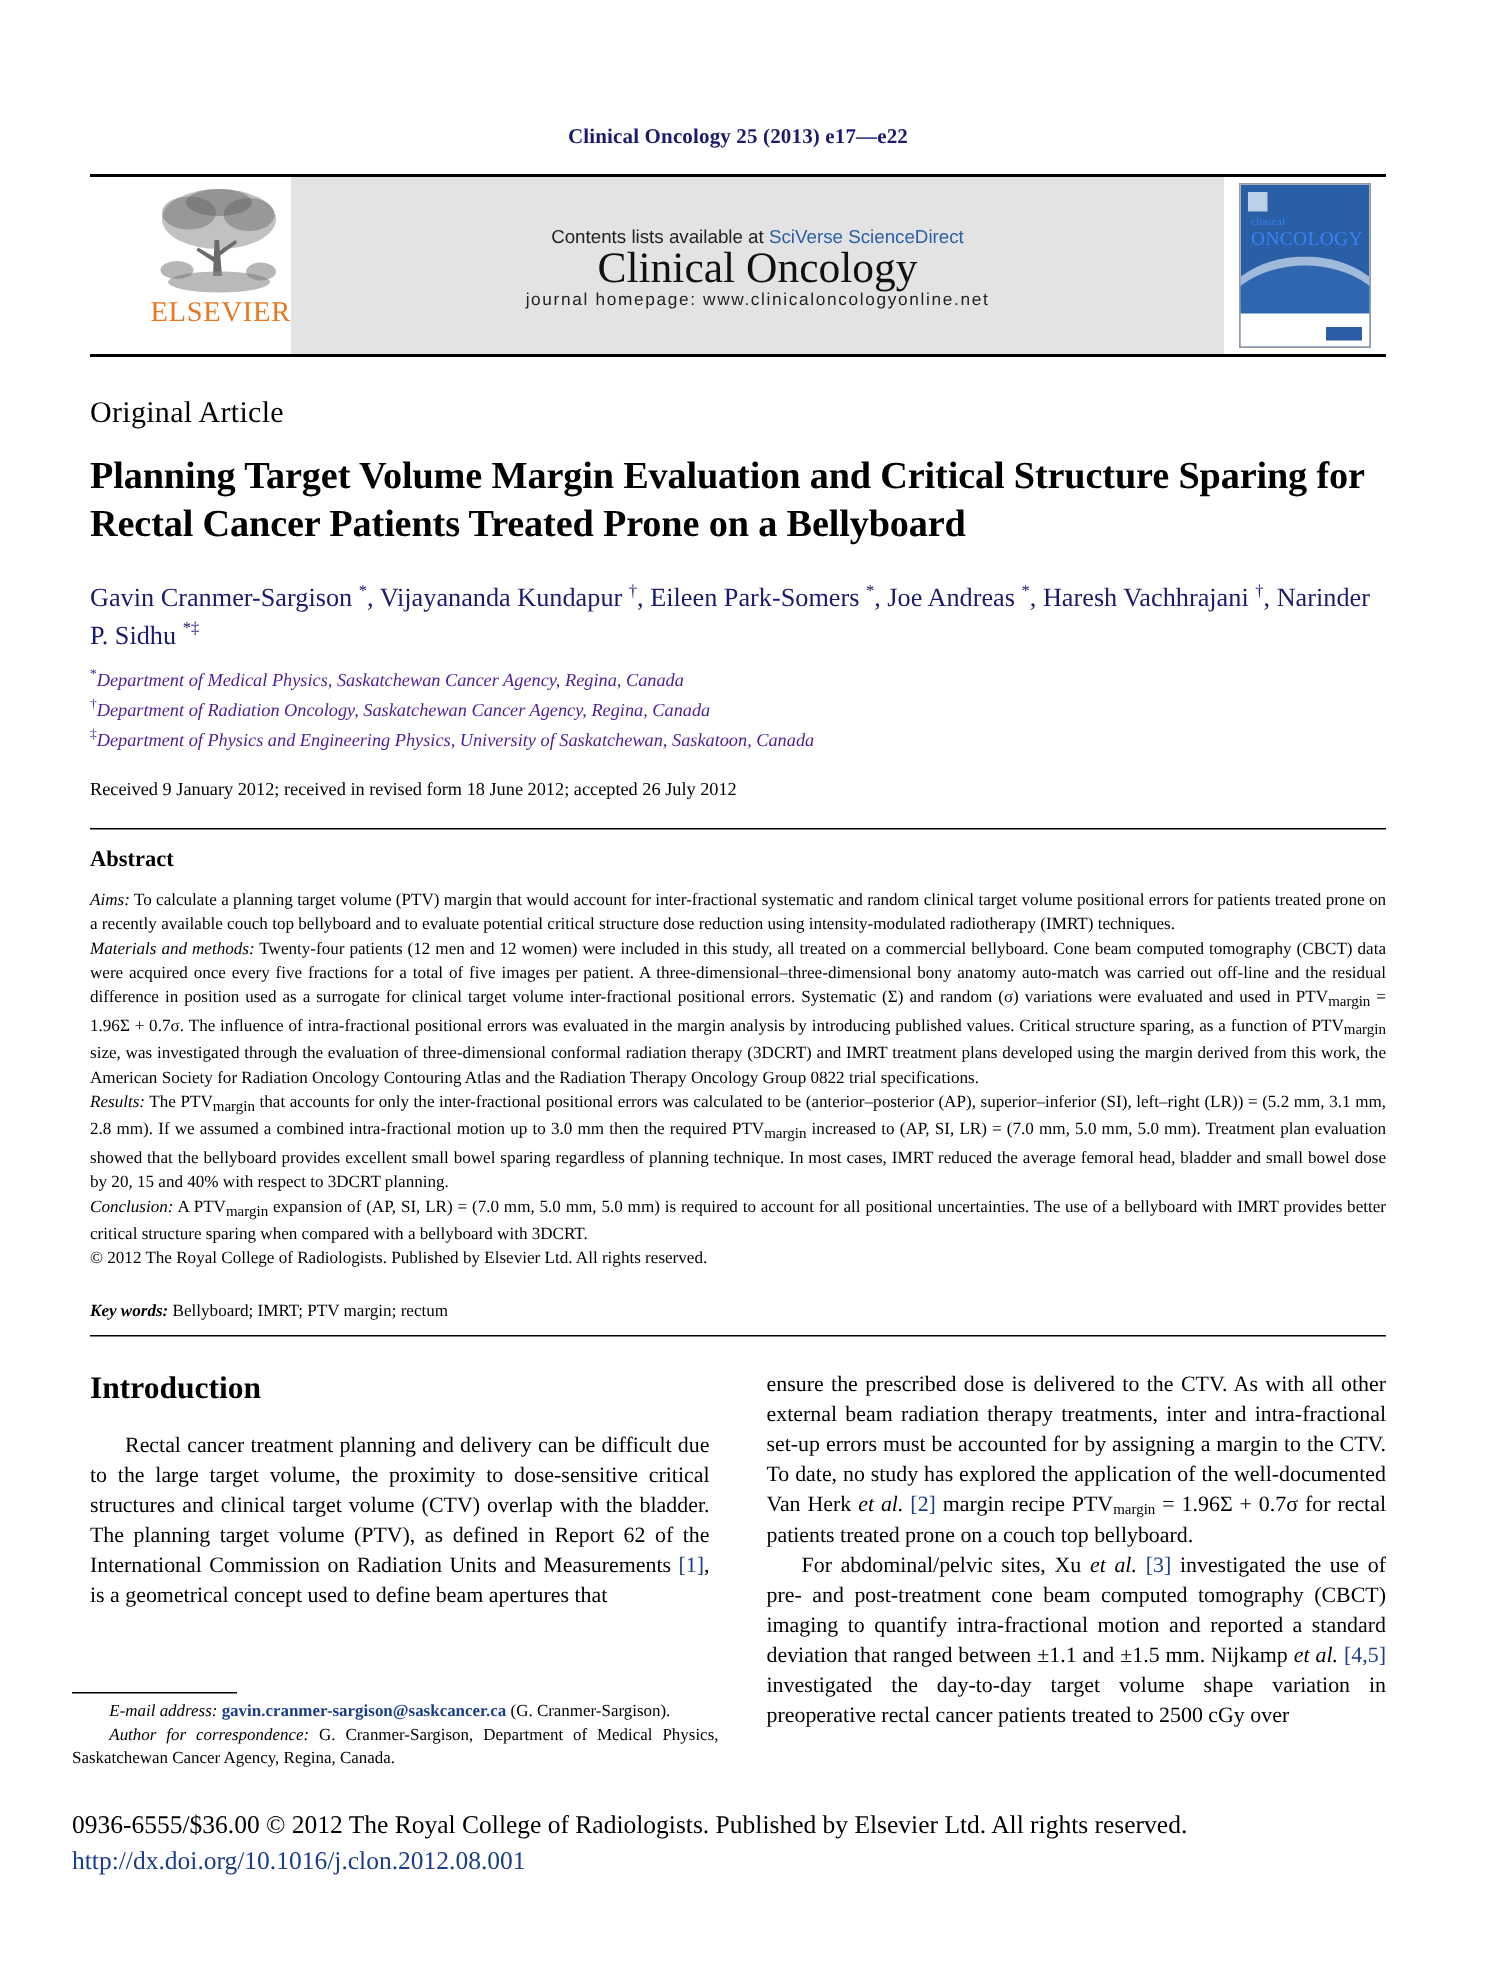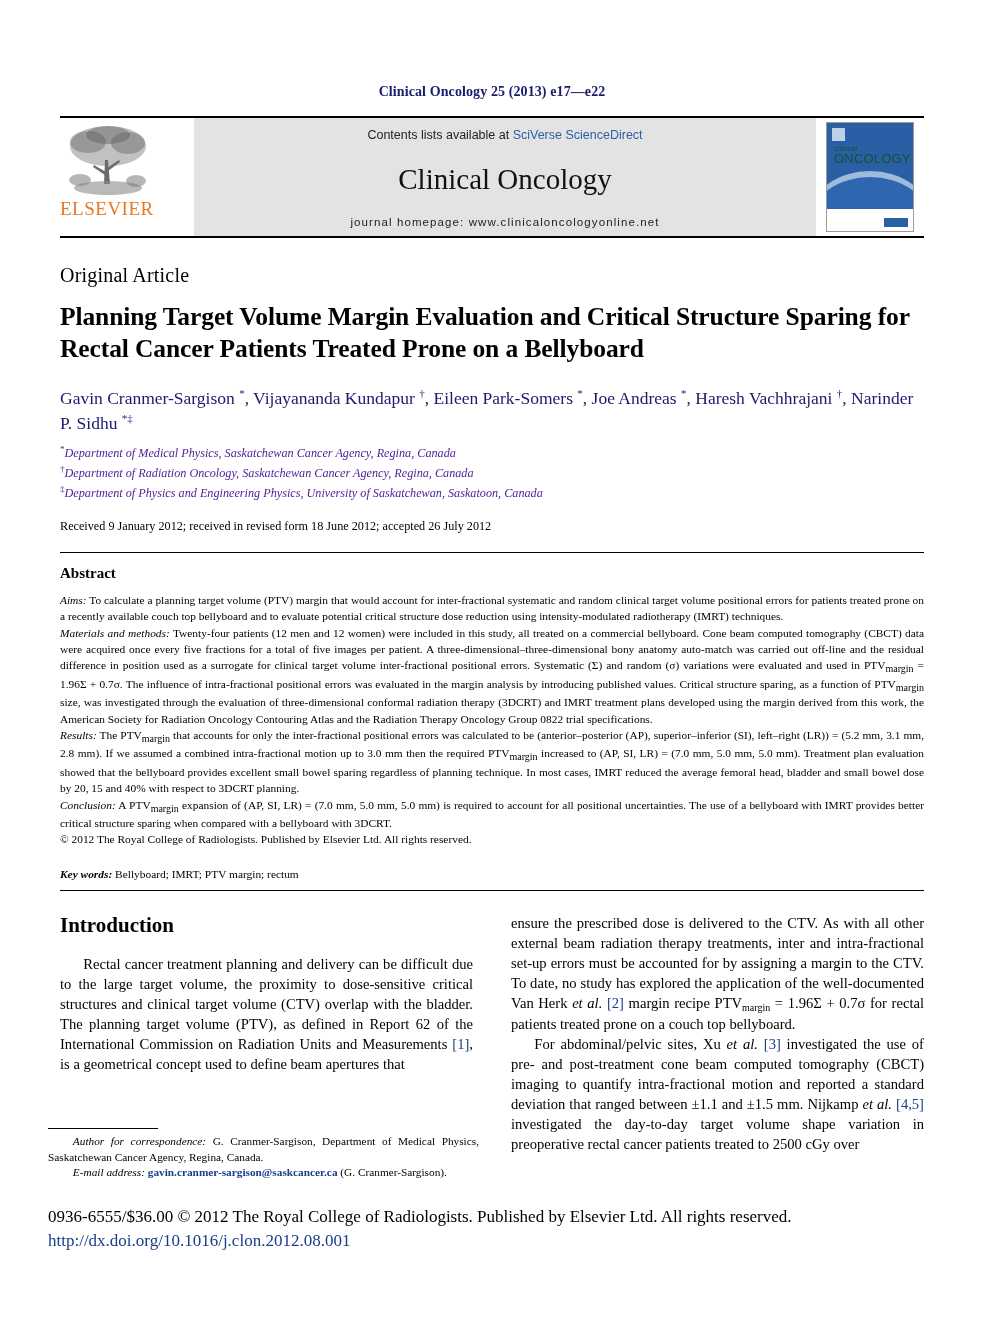--- a/index.html
+++ b/index.html
@@ -40,41 +40,41 @@
     border-bottom: 2px solid #000;
     display: flex;
     align-items: stretch;
     height: 118px;
   }
   .elsevier-block {
     width: 134px;
     flex: 0 0 134px;
     display: flex;
     flex-direction: column;
-    align-items: flex-start;
+    align-items: flex-end;
     justify-content: flex-start;
     padding-top: 6px;
     box-sizing: border-box;
   }
   .elsevier-tree { display:block; }
   .elsevier-word {
     color: #E87722;
     font-family: "Liberation Serif", serif;
     font-size: 19px;
     letter-spacing: 0.5px;
     line-height: 1;
     margin-top: 1px;
   }
   .banner {
     flex: 1 1 auto;
     background: #e3e3e3;
     display: flex;
     flex-direction: column;
     align-items: center;
-    justify-content: space-between;
+    justify-content: center;
     padding: 10px 0 8px 0;
     box-sizing: border-box;
   }
   .contents-line {
     font-family: "Liberation Sans", sans-serif;
     font-size: 12.5px;
     color: #222;
   }
   .contents-line .sd {
     color: #2b5fa8;
@@ -125,22 +125,22 @@
   .cover-white-bottom {
     position: absolute;
     left: 0; bottom: 0; right: 0;
     height: 20%;
     background: #ffffff;
   }
   .cover-title {
     position: absolute;
     left: 7px;
     top: 22px;
-    color: #14532d;
-    font-family: Liberation Sans, sans-serif;
+    color: #3b82f6;
+    font-family: Liberation Serif, serif;
     line-height: 1;
     z-index: 3;
   }
   .cover-title .t1 { display:block; font-size: 7px; letter-spacing: .3px;}
   .cover-title .t2 { display:block; font-size: 13px; letter-spacing: .2px;}
   .cover-logo-tl {
     position: absolute;
     left: 5px; top: 5px;
     width: 13px; height: 13px;
     background: #bcd0e8;
@@ -356,22 +356,22 @@
       </div>
       <div class="col">
         <p class="body-p noindent">ensure the prescribed dose is delivered to the CTV. As with all other external beam radiation therapy treatments, inter and intra-fractional set-up errors must be accounted for by assigning a margin to the CTV. To date, no study has explored the application of the well-documented Van Herk <i>et al.</i> <span class="ref">[2]</span> margin recipe PTV<span class="sub">margin</span> = 1.96Σ + 0.7σ for rectal patients treated prone on a couch top bellyboard.</p>
         <p class="body-p">For abdominal/pelvic sites, Xu <i>et al.</i> <span class="ref">[3]</span> investigated the use of pre- and post-treatment cone beam computed tomography (CBCT) imaging to quantify intra-fractional motion and reported a standard deviation that ranged between ±1.1 and ±1.5 mm. Nijkamp <i>et al.</i> <span class="ref">[4,5]</span> investigated the day-to-day target volume shape variation in preoperative rectal cancer patients treated to 2500 cGy over</p>
       </div>
     </div>
   </div>
 
   <div class="footnote-area">
     <div class="fn-rule"></div>
+    <p class="fn"><i>E-mail address:</i> <span class="mail">gavin.cranmer-sargison@saskcancer.ca</span> (G. Cranmer-Sargison).</p>
     <p class="fn"><i>Author for correspondence:</i> G. Cranmer-Sargison, Department of Medical Physics, Saskatchewan Cancer Agency, Regina, Canada.</p>
-    <p class="fn"><i>E-mail address:</i> <span class="mail">gavin.cranmer-sargison@saskcancer.ca</span> (G. Cranmer-Sargison).</p>
   </div>
 
   <div class="page-footer">
     <div>0936-6555/$36.00 © 2012 The Royal College of Radiologists. Published by Elsevier Ltd. All rights reserved.</div>
     <div class="doi">http://dx.doi.org/10.1016/j.clon.2012.08.001</div>
   </div>
 
 </div>
 
 </body></html>

